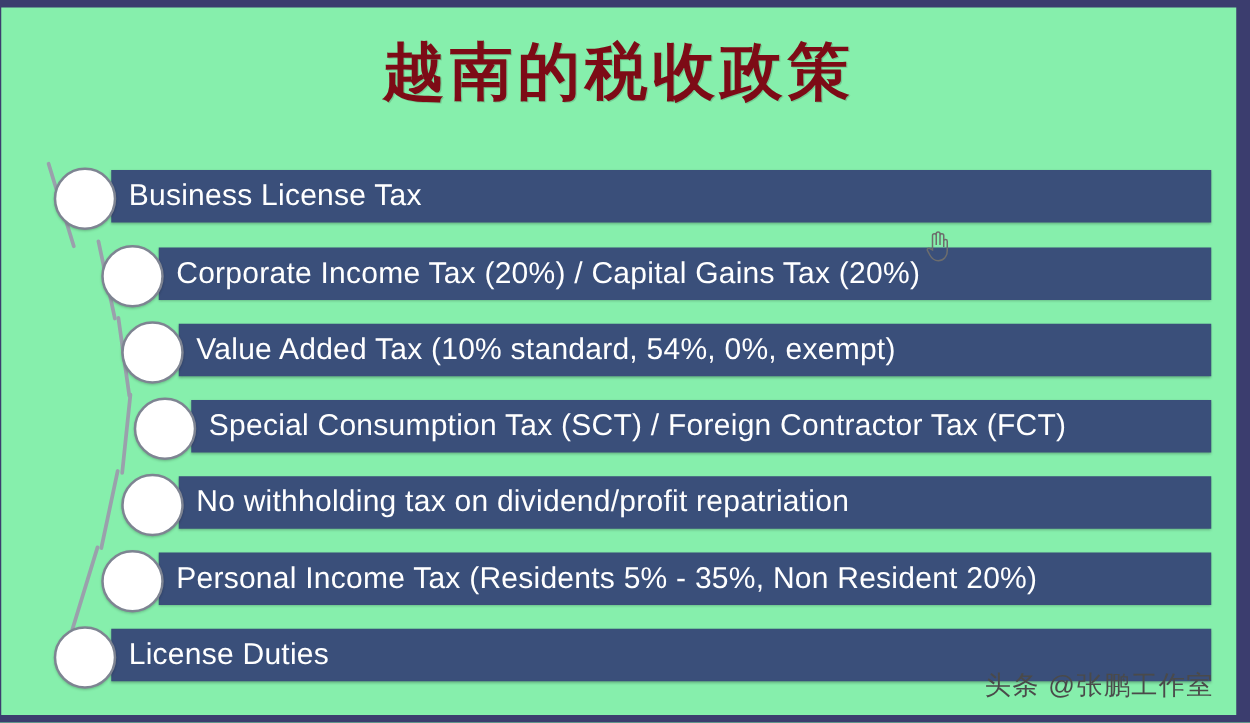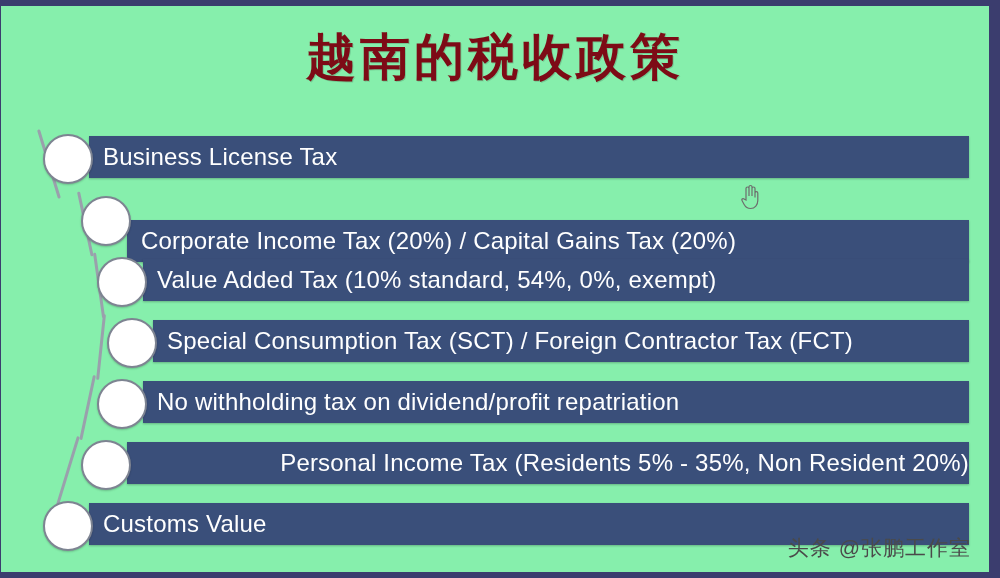--- a/index.html
+++ b/index.html
@@ -118,21 +118,21 @@
     <div class="spine" style="left:76px; top:320px; height:72px; transform: rotate(17deg);"></div>
 
     <div class="row" style="left:88px; top:20px; width:880px;">
       <div class="bar" style="width:880px;">
         <span class="bar-label">Business License Tax</span>
       </div>
       <div class="node" style="left:-46px;"></div>
     </div>
 
     <div class="row" style="left:126px; top:82px; width:842px;">
-      <div class="bar" style="width:842px;margin-top:22px;">
+      <div class="bar" style="width:842px;">
         <span class="bar-label">Corporate Income Tax (20%)  / Capital Gains Tax (20%)</span>
       </div>
       <div class="node" style="left:-46px;"></div>
     </div>
 
     <div class="row" style="left:142px; top:143px; width:826px;">
       <div class="bar" style="width:826px;">
         <span class="bar-label">Value Added Tax (10% standard, 54%, 0%, exempt)</span>
       </div>
       <div class="node" style="left:-46px;"></div>
@@ -146,29 +146,29 @@
     </div>
 
     <div class="row" style="left:152px; top:204px; width:816px;">
       <div class="bar" style="width:816px;">
         <span class="bar-label">Special Consumption Tax (SCT) / Foreign Contractor Tax (FCT)</span>
       </div>
       <div class="node" style="left:-46px;"></div>
     </div>
 
     <div class="row" style="left:126px; top:326px; width:842px;">
-      <div class="bar" style="width:842px;justify-content:flex-end;">
+      <div class="bar" style="width:842px;">
         <span class="bar-label">Personal Income Tax (Residents  5% - 35%, Non Resident 20%)</span>
       </div>
       <div class="node" style="left:-46px;"></div>
     </div>
 
     <div class="row" style="left:88px; top:387px; width:880px;">
       <div class="bar" style="width:880px;">
-        <span class="bar-label">Customs Value</span>
+        <span class="bar-label">License Duties</span>
       </div>
       <div class="node" style="left:-46px;"></div>
     </div>
 
   </div>
 
   <div class="cursor">
     <svg width="22" height="26" viewBox="0 0 22 26" xmlns="http://www.w3.org/2000/svg">
       <path d="M7 14V4.5a1.5 1.5 0 0 1 3 0V12V3a1.5 1.5 0 0 1 3 0v9V4.5a1.5 1.5 0 0 1 3 0V13.5V9a1.4 1.4 0 0 1 2.8 0v7.5c0 4.3-2.8 8-7.2 8-3.4 0-5.2-1.7-6.6-4.3L3 16.5c-.6-1.1.4-2.3 1.6-1.8L7 16z" fill="none" stroke="#6d6d6d" stroke-width="1.2"></path>
     </svg>

